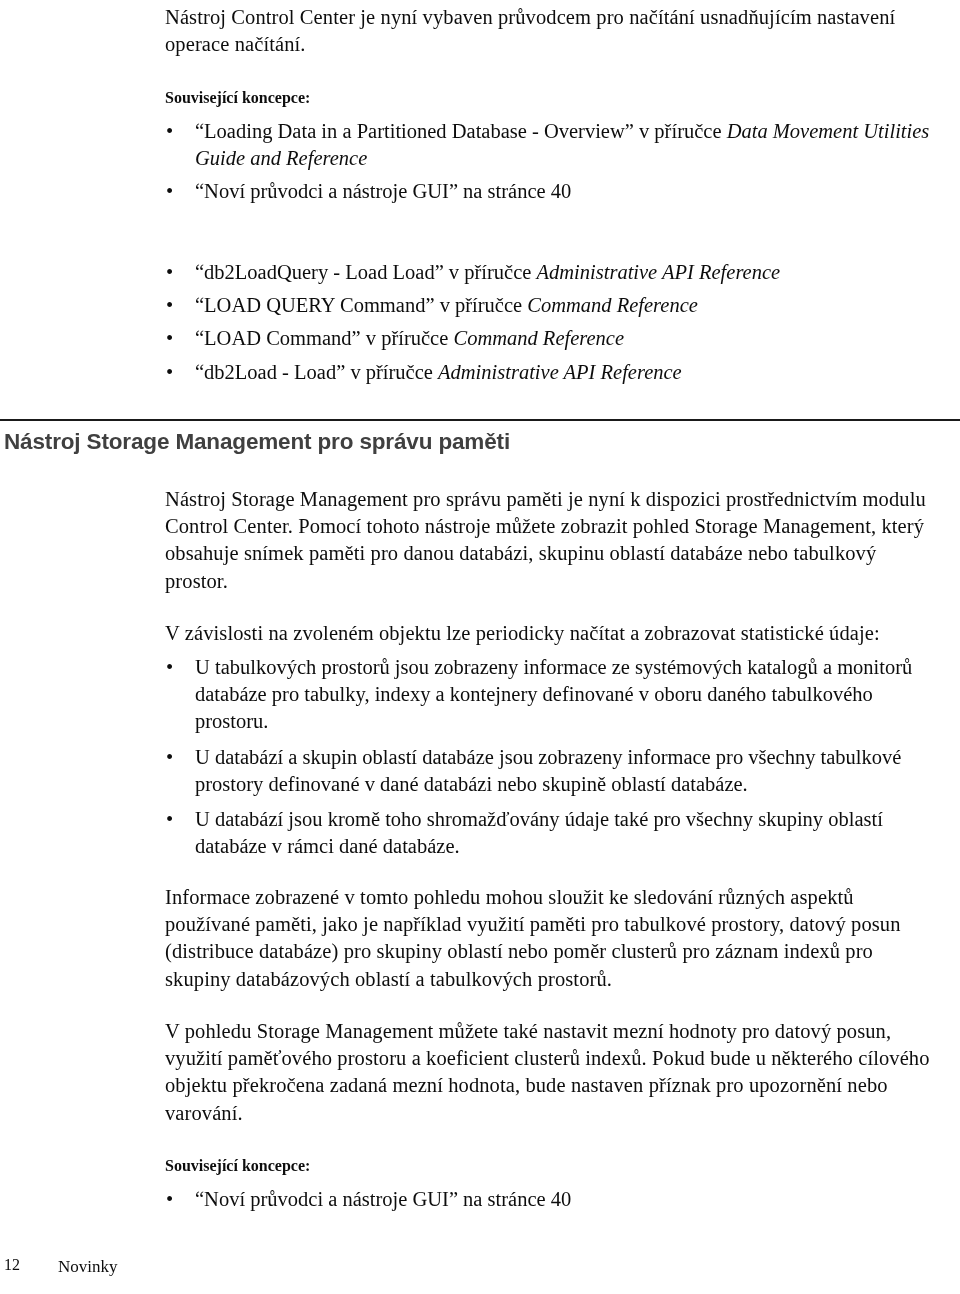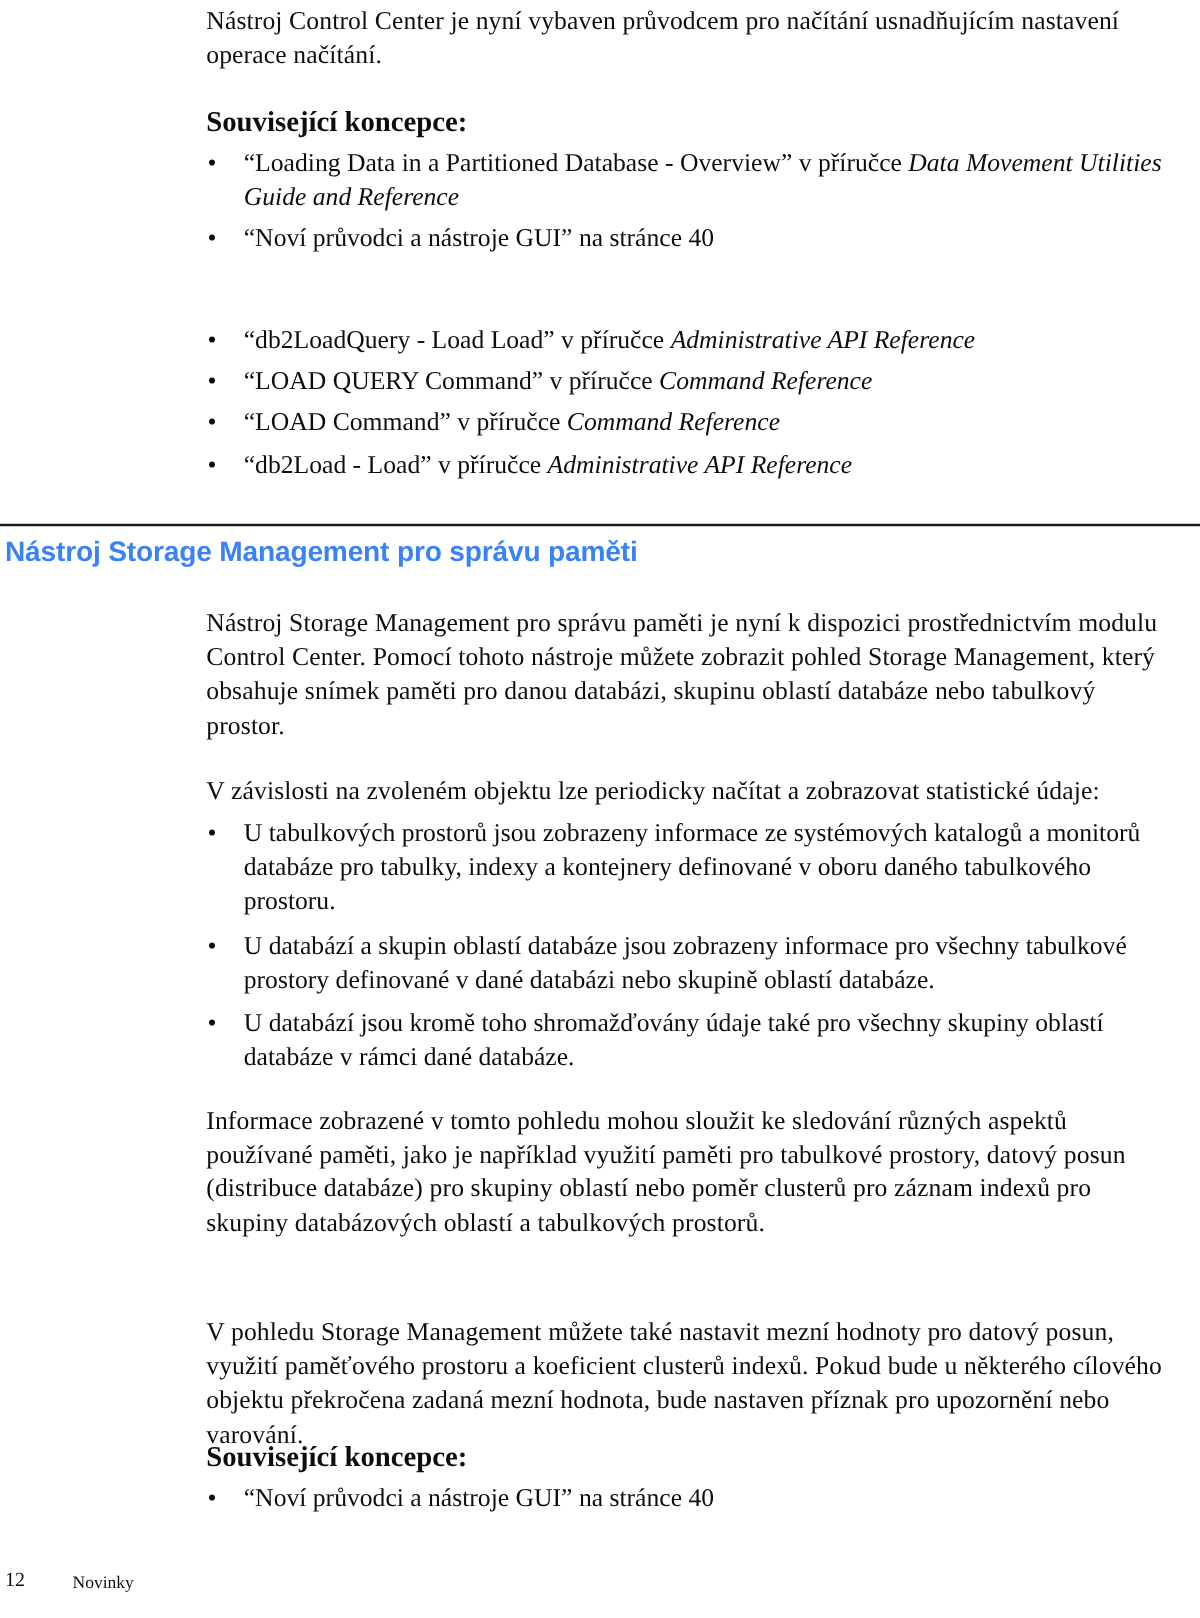--- a/index.html
+++ b/index.html
@@ -32,21 +32,21 @@
   p.para {
     margin: 0;
     font-size: 20.5px;
     line-height: 27.2px;
     text-align: left;
     letter-spacing: 0.1px;
   }
 
   .sub-head {
     margin: 0;
-    font-size: 23px;
+    font-size: 16px;
     line-height: 27.2px;
     font-weight: bold;
   }
 
   ul.bullets {
     margin: 0;
     padding: 0;
     list-style: none;
   }
   ul.bullets > li {
@@ -76,21 +76,21 @@
   }
   .section-heading {
     position: absolute;
     left: 4px;
     margin: 0;
     font-family: "Liberation Sans", "DejaVu Sans", sans-serif;
     font-weight: bold;
     font-size: 22.5px;
     line-height: 27px;
     letter-spacing: -0.15px;
-    color: #3b82f6;
+    color: #404040;
     white-space: nowrap;
   }
 
   
   .footer {
     position: absolute;
     left: 0;
     bottom: 12px;
     width: 960px;
     height: 30px;
@@ -100,21 +100,21 @@
     left: 4px;
     top: 0;
     font-size: 16px;
     font-weight: normal;
     line-height: 26px;
   }
   .footer .footer-label {
     position: absolute;
     left: 58px;
     top: 5px;
-    font-size: 14px;
+    font-size: 17px;
     line-height: 20px;
   }
 </style>
 </head>
 <body>
 
 <div class="page">
 
   <div class="body-col" style="top:4px;">
     <p class="para">Nástroj Control Center je nyní vybaven průvodcem pro načítání usnadňujícím nastavení operace načítání.</p>
@@ -184,21 +184,21 @@
         <span class="bullet-dot">•</span>
         <span>U  databází jsou kromě toho shromažďovány údaje také pro všechny skupiny oblastí databáze v  rámci dané databáze.</span>
       </li>
     </ul>
   </div>
 
   <div class="body-col" style="top:884px;">
     <p class="para">Informace zobrazené v  tomto pohledu mohou sloužit ke sledování různých aspektů používané paměti, jako je například využití paměti pro tabulkové prostory, datový posun (distribuce databáze) pro skupiny oblastí nebo poměr clusterů pro záznam indexů pro skupiny databázových oblastí a  tabulkových prostorů.</p>
   </div>
 
-  <div class="body-col" style="top:1018px;margin-top:35px;">
+  <div class="body-col" style="top:1018px;">
     <p class="para">V  pohledu Storage Management můžete také nastavit mezní hodnoty pro datový posun, využití paměťového prostoru a  koeficient clusterů indexů. Pokud bude u  některého cílového objektu překročena zadaná mezní hodnota, bude nastaven příznak pro upozornění nebo varování.</p>
   </div>
 
   <div class="body-col" style="top:1152px;">
     <p class="sub-head">Související koncepce:</p>
   </div>
 
   <div class="body-col" style="top:1186px;">
     <ul class="bullets">
       <li>

